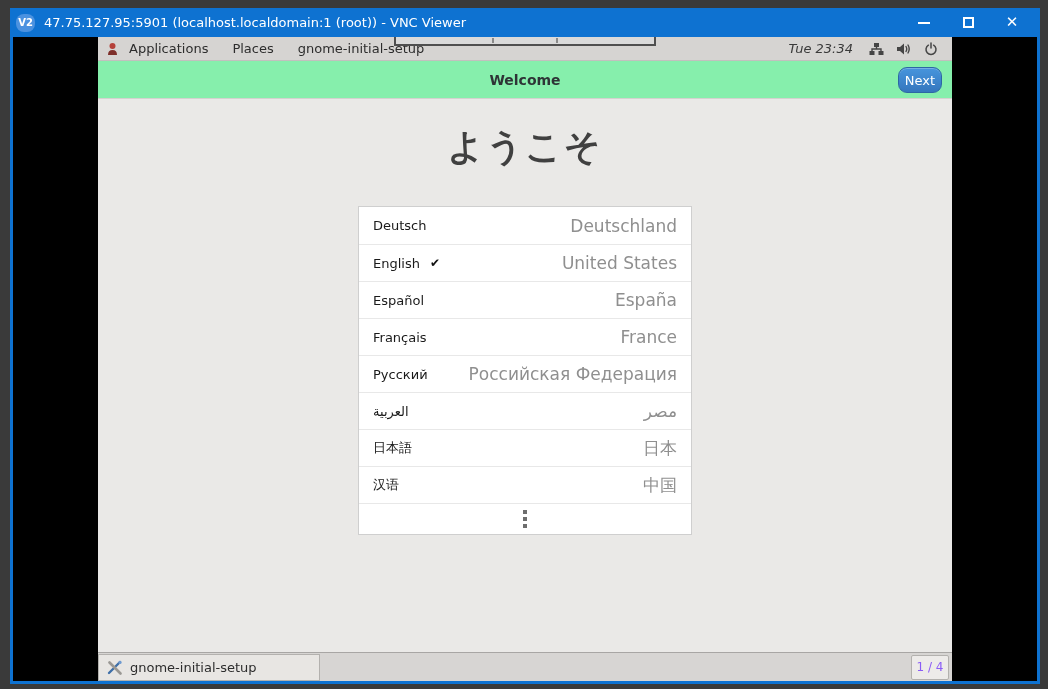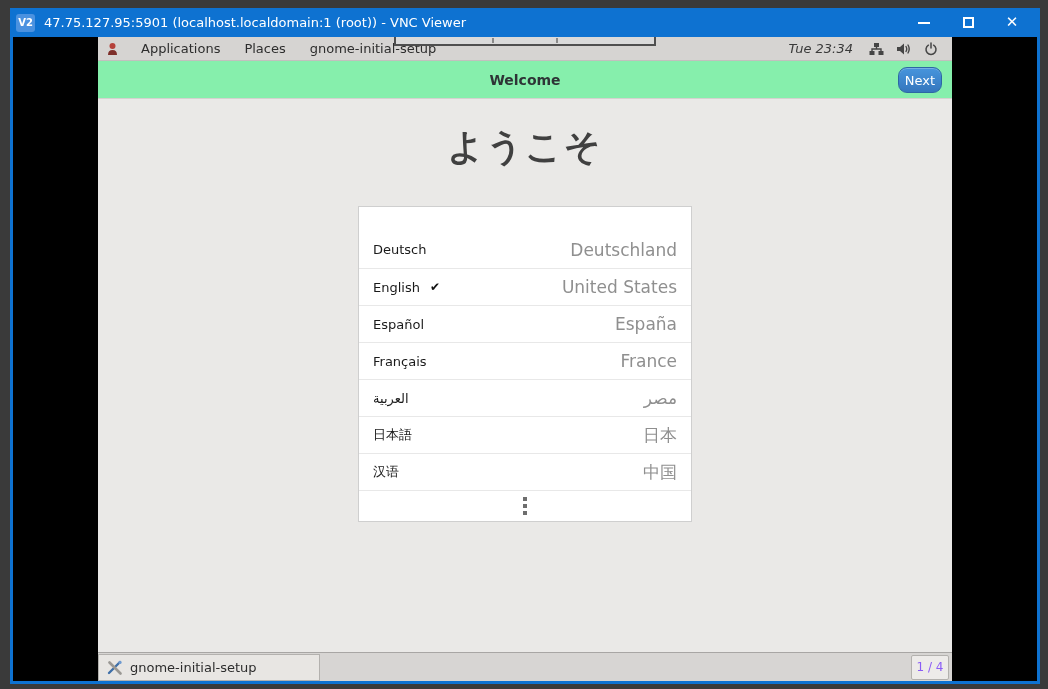--- a/index.html
+++ b/index.html
@@ -4,21 +4,21 @@
 <style>
   * { margin:0; padding:0; box-sizing:border-box; }
   html,body { width:1048px; height:689px; background:#3a3a3a; overflow:hidden;
               font-family:"DejaVu Sans","Liberation Sans",sans-serif; }
 
   
   .vnc-window { position:absolute; left:10px; top:8px; width:1030px; height:676px;
                 background:#000; border:3px solid #0e72d1; border-top:none; }
   .titlebar { height:29px; background:#0e72d1; display:flex; align-items:center;
               color:#fff; font-size:13px; margin:0 -3px; padding:0 6px; }
-  .vnc-logo { width:19px; height:18px; background:#4b92e0; border-radius:3px;
+  .vnc-logo { width:19px; height:18px; background:#4b92e0; border-radius:8px;
               color:#fff; font-size:10px; font-weight:bold; display:flex;
               align-items:center; justify-content:center; margin-right:9px; }
   .titlebar-title { flex:1; white-space:nowrap; overflow:hidden; }
   .win-controls { display:flex; align-items:center; }
   .win-btn { width:44px; height:29px; display:flex; align-items:center; justify-content:center; cursor:pointer; }
   .min-glyph { width:12px; height:2px; background:#fff; }
   .max-glyph { width:11px; height:11px; border:2px solid #fff; }
   .close-glyph { color:#fff; font-size:15px; line-height:1; }
 
   
@@ -27,21 +27,21 @@
                       width:262px; height:9px; background:#dadada;
                       border:2px solid #4f4f4f; border-top:none; z-index:50; }
   .vnc-toolbar-peek .tick { position:absolute; top:1px; width:2px; height:5px; background:#8a8a8a; }
   .remote-desktop { position:relative; width:854px; height:644px; margin:0 auto;
                     background:#eae9e7; display:flex; flex-direction:column; }
 
   
   .gnome-topbar { height:24px; background:#d6d4d2; display:flex; align-items:center;
                   font-size:13px; color:#2d2d2d; border-bottom:1px solid #c2c0be; flex:0 0 auto; }
   .topbar-left { display:flex; align-items:center; height:100%; }
-  .topbar-item { display:flex; align-items:center; gap:22px; padding:0 12px; height:100%; cursor:pointer; }
+  .topbar-item { display:flex; align-items:center; gap:10px; padding:0 12px; height:100%; cursor:pointer; }
   .topbar-item.app { padding-left:8px; }
   .topbar-right { margin-left:auto; display:flex; align-items:center; height:100%; }
   .clock { padding:0 10px; color:#3a3a3a;font-style:italic; }
   .status-icon { width:15px; height:15px; margin:0 6px; display:flex; align-items:center; justify-content:center; }
   .topbar-right-pad { width:8px; }
 
   
   .headerbar { position:relative; height:38px; background:#86efac;
                border-bottom:1px solid #d5d2cf; flex:0 0 auto;
                display:flex; align-items:center; justify-content:center; }
@@ -53,21 +53,21 @@
               box-shadow:inset 0 1px 0 rgba(255,255,255,.25); }
 
   
   .content { flex:1 1 auto; position:relative; }
   .welcome-heading { margin-top:24px; text-align:center; font-size:36px;
                      font-weight:bold; color:#404040; letter-spacing:2px; }
   .lang-listbox { width:334px; margin:34px auto 0; background:#fff;
                   border:1px solid #cfcfcf; }
   .lang-row { height:37px; display:flex; align-items:center; padding:0 14px;
               border-top:1px solid #e8e8e8; cursor:pointer; background:#fff; }
-  .lang-row:first-child { border-top:none;margin-top:24px; }
+  .lang-row:first-child { border-top:none; }
   .lang-name { font-size:13px; color:#1a1a1a; }
   .lang-check { font-size:12px; color:#111; margin-left:10px; display:none; }
   .lang-row.selected .lang-check { display:inline; }
   .lang-region { margin-left:auto; font-size:17px; color:#8f8f8f; }
   .more-row { height:31px; display:flex; align-items:center; justify-content:center;
               border-top:1px solid #e8e8e8; cursor:pointer; }
   .dots { width:4px; height:4px; background:#6e6e6e;
           box-shadow:0 -7px 0 #6e6e6e, 0 7px 0 #6e6e6e; }
 
   
@@ -178,20 +178,25 @@
     <span class="lang-name">Español</span>
 
     <span class="lang-region">España</span>
   </div>
             <div class="lang-row">
     <span class="lang-name">Français</span>
 
     <span class="lang-region">France</span>
   </div>
             <div class="lang-row">
+    <span class="lang-name">Русский</span>
+
+    <span class="lang-region">Российская Федерация</span>
+  </div>
+            <div class="lang-row">
     <span class="lang-name" dir="rtl">العربية</span>
 
     <span class="lang-region" dir="rtl">مصر</span>
   </div>
             <div class="lang-row">
     <span class="lang-name">日本語</span>
 
     <span class="lang-region">日本</span>
   </div>
             <div class="lang-row">

